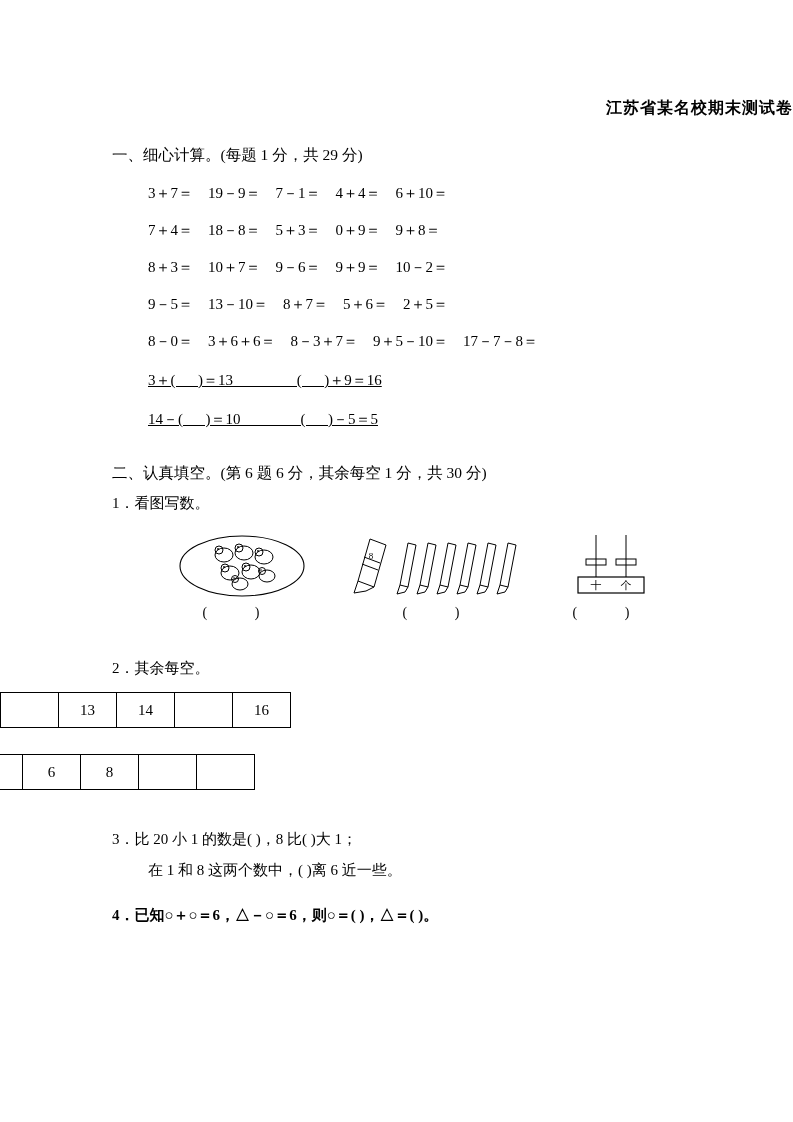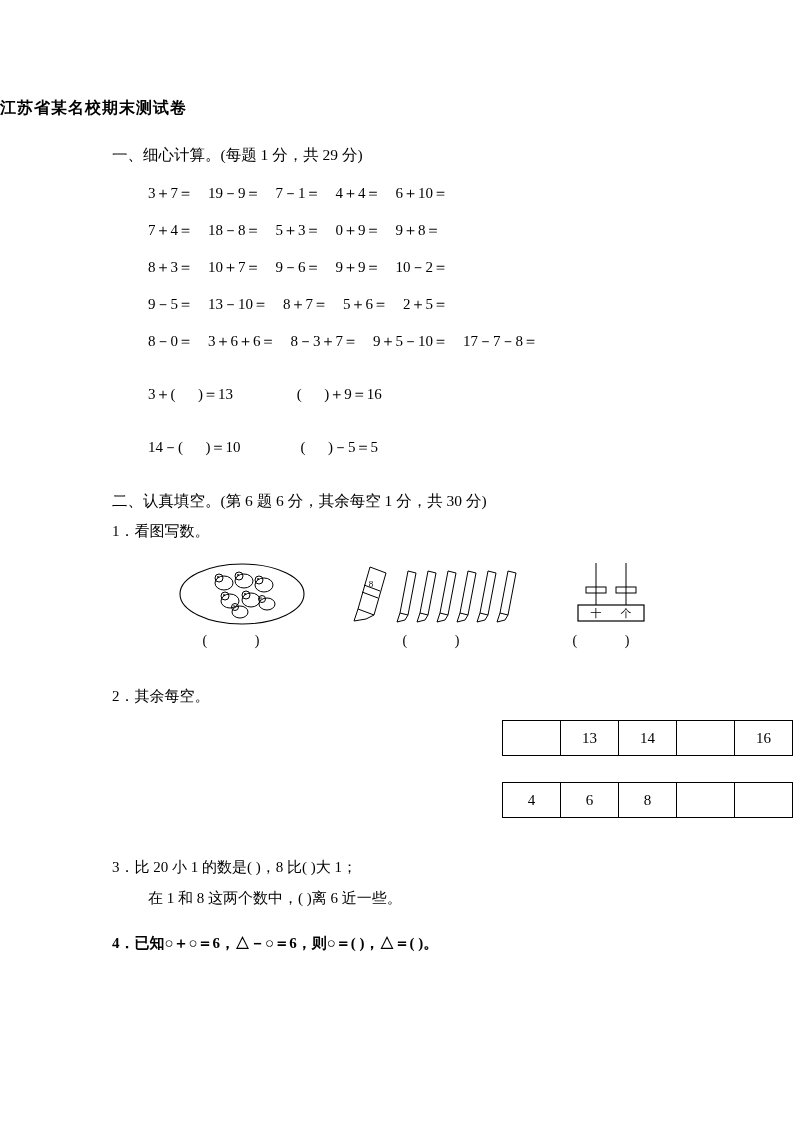--- a/index.html
+++ b/index.html
@@ -16,43 +16,44 @@
     overflow: hidden;
   }
   .page {
     position: absolute;
     left: 0; top: 0;
     width: 793px;
     height: 1122px;
     padding: 0;
   }
   .title {
-    text-align: left;
+    text-align: right;
     font-family: "Liberation Serif", serif;
     font-weight: bold;
     font-size: 16px;
     letter-spacing: 1px;
     margin-top: 98px;
   }
   .section-head {
     font-size: 15.5px;
     margin-left: 112px;
     margin-top: 26px;
   }
   .calc-row {
     font-size: 15px;
     margin-left: 148px;
     margin-top: 18px;
     white-space: pre;
   }
   .fill-row {
     font-size: 15px;
     margin-left: 148px;
-    margin-top: 34px;
+    margin-top: 20px;
     white-space: pre;
+    text-decoration: underline;
   }
   .section-head2 {
     font-size: 15.5px;
     margin-left: 112px;
     margin-top: 34px;
   }
   .q {
     font-size: 15px;
     margin-left: 112px;
     margin-top: 10px;
@@ -74,21 +75,21 @@
     text-align: center;
   }
   .paren-line {
     font-size: 14px;
     letter-spacing: 22px;
     margin-top: 4px;
   }
   .grid-wrap {
     margin-top: 14px;
     display: flex;
-    justify-content: flex-end;
+    justify-content: flex-start;
   }
   table.numgrid {
     border-collapse: collapse;
   }
   table.numgrid td {
     width: 55px;
     height: 32px;
     border: 1px solid #000;
     text-align: center;
     font-size: 15px;

